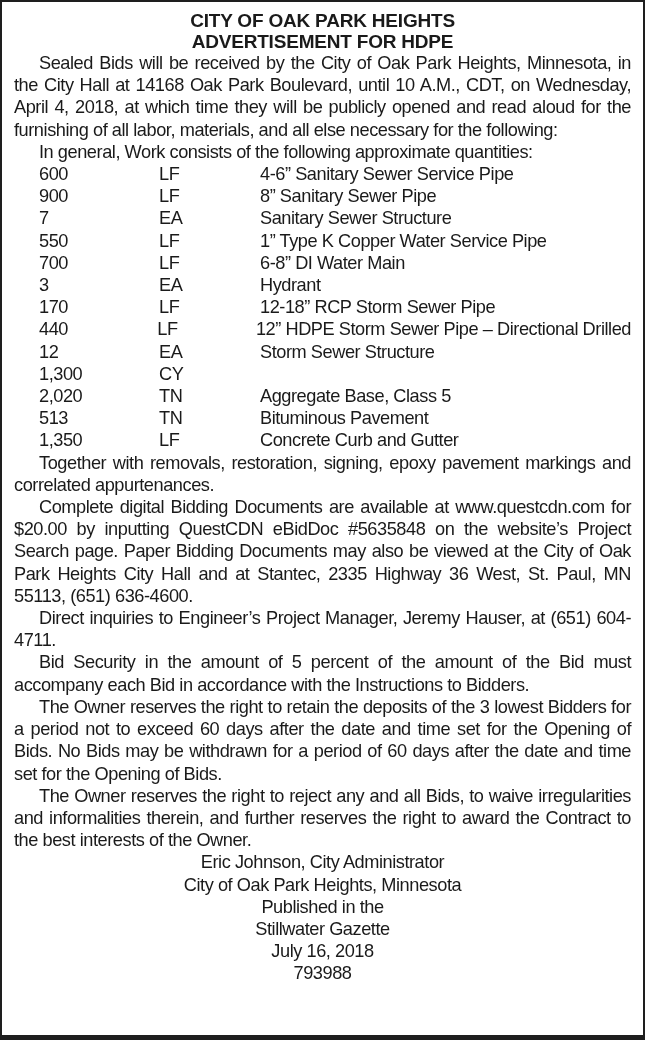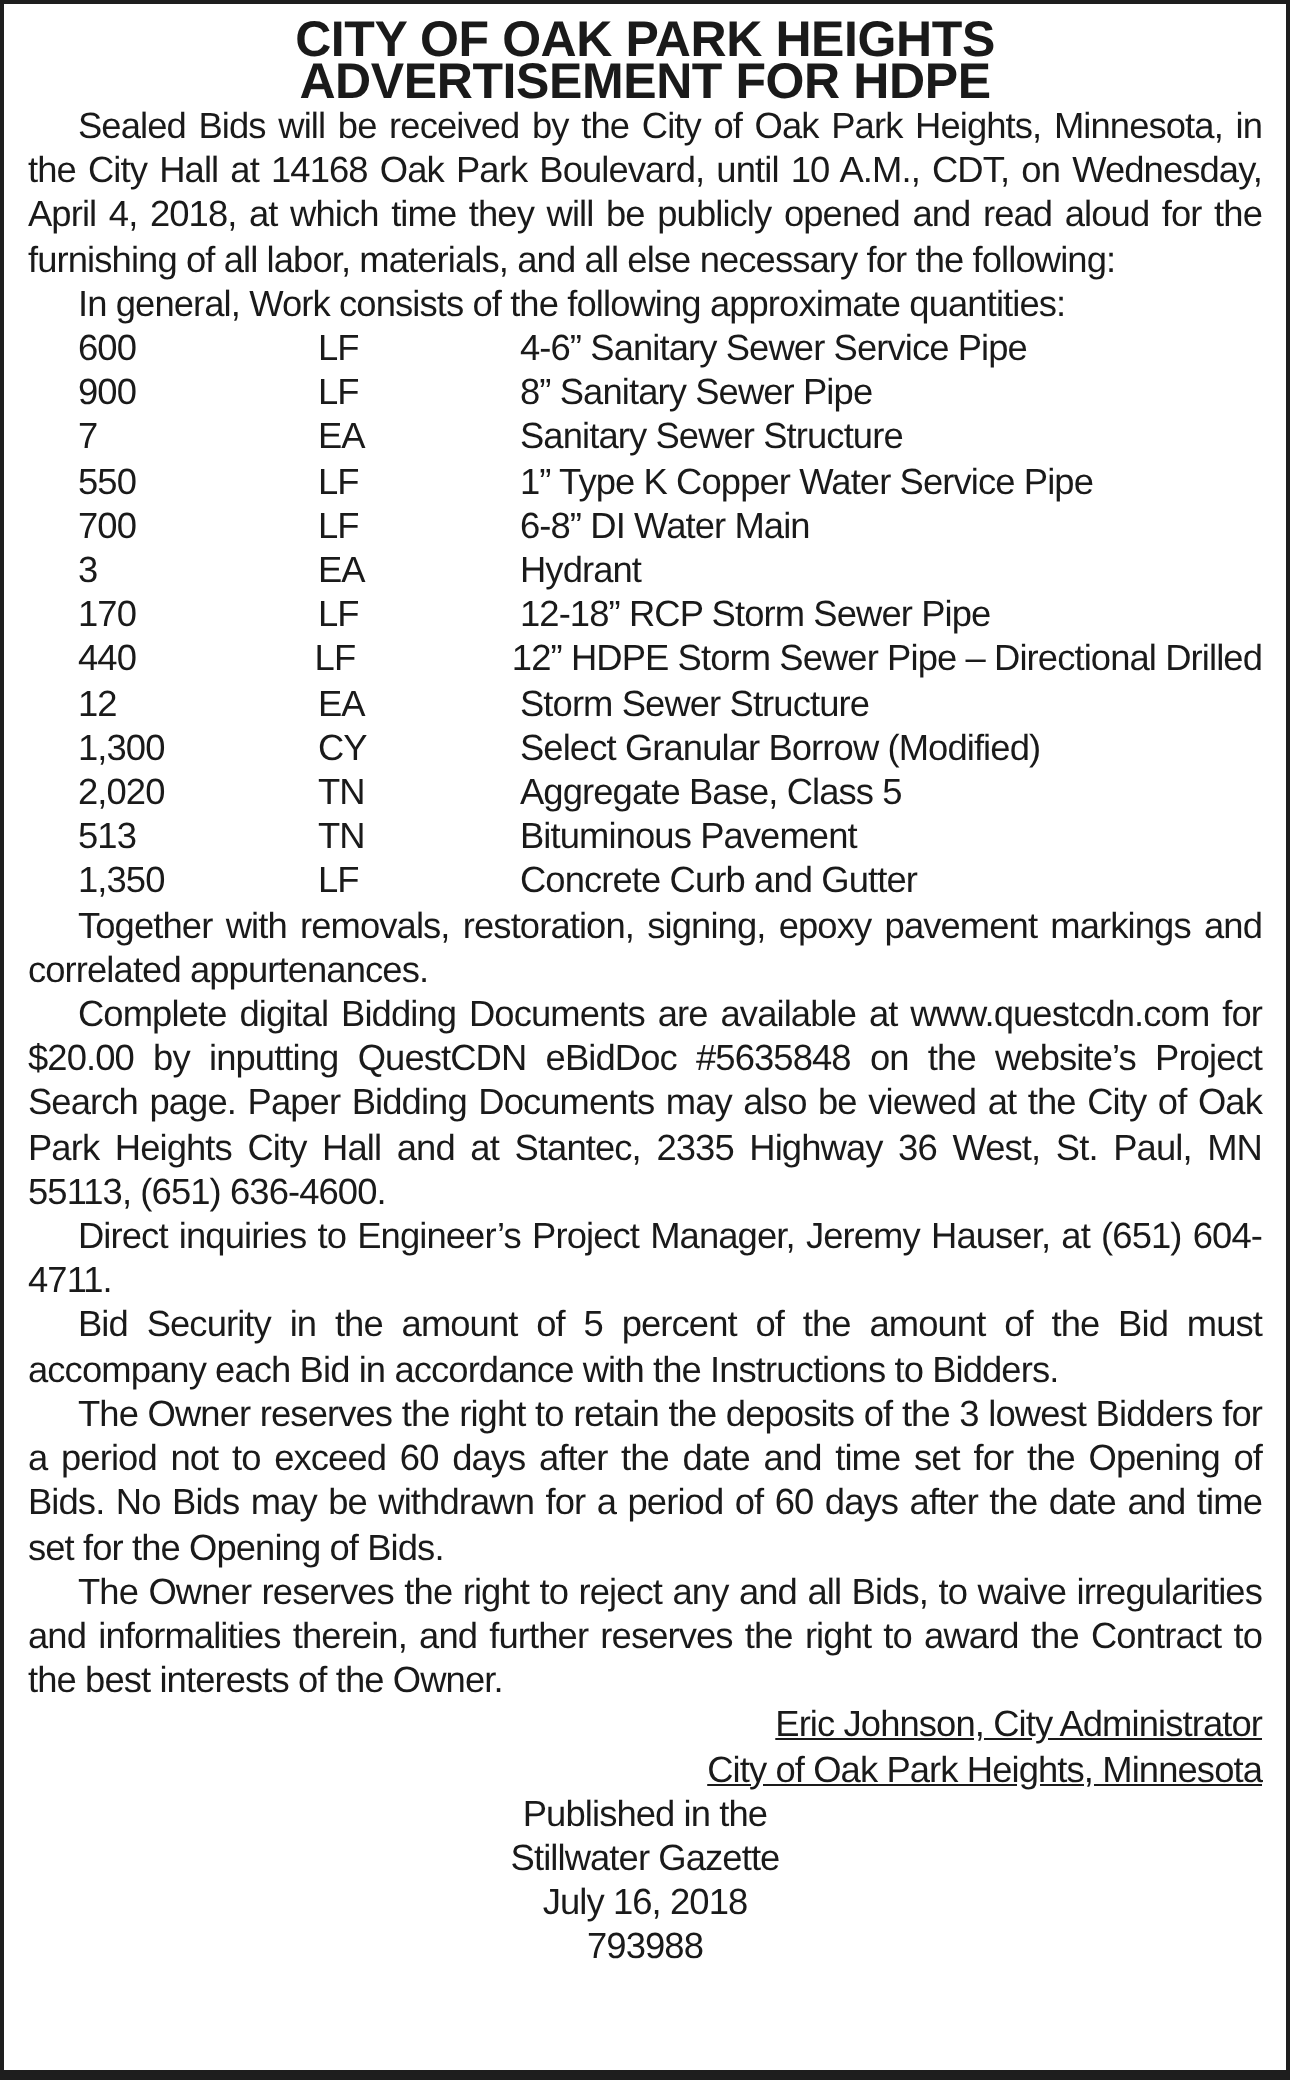--- a/index.html
+++ b/index.html
@@ -11,35 +11,35 @@
       color: #1a1a1a;
       font-family: "Liberation Sans", sans-serif;
       font-size: 18.2px;
       line-height: 22.2px;
       letter-spacing: -0.45px;
       box-sizing: border-box;
       padding: 8px 12px 0 12px;
     }
     .title {
       text-align: center; font-weight: bold;
-      font-size: 25px; line-height: 21px; letter-spacing: -0.2px;
+      font-size: 19px; line-height: 21px; letter-spacing: -0.2px;
       margin: 0;
     }
     p { margin: 0; text-align: justify; }
     .indent { text-indent: 25px; }
     .project {
       text-align: center; font-weight: bold; text-decoration: underline;
       letter-spacing: -0.3px;
     }
     .qty-row { display: flex; padding-left: 25px; }
     .qty-row .q { width: 72px; }
     .qty-row .u { width: 101px; margin-left: 48px; }
     .qty-row .d { flex: 1; white-space: nowrap; }
     .center { text-align: center; }
-    .sig { text-align: right; text-decoration: underline; }
+    .sig { text-align: center; }
   </style>
 </head>
 <body>
 
 <div class="page">
   <h1 class="title">
     <span>CITY OF OAK PARK HEIGHTS</span><br>
     <span>ADVERTISEMENT FOR HDPE</span>
   </h1>
 
@@ -90,21 +90,20 @@
         <span class="d">12” HDPE Storm Sewer Pipe – Directional Drilled</span>
       </div>
     <div class="qty-row">
         <span class="q">12</span>
         <span class="u">EA</span>
         <span class="d">Storm Sewer Structure</span>
       </div>
     <div class="qty-row">
         <span class="q">1,300</span>
         <span class="u">CY</span>
-        <span class="d">Select Granular Borrow (Modified)</span>
       </div>
     <div class="qty-row">
         <span class="q">2,020</span>
         <span class="u">TN</span>
         <span class="d">Aggregate Base, Class 5</span>
       </div>
     <div class="qty-row">
         <span class="q">513</span>
         <span class="u">TN</span>
         <span class="d">Bituminous Pavement</span>

